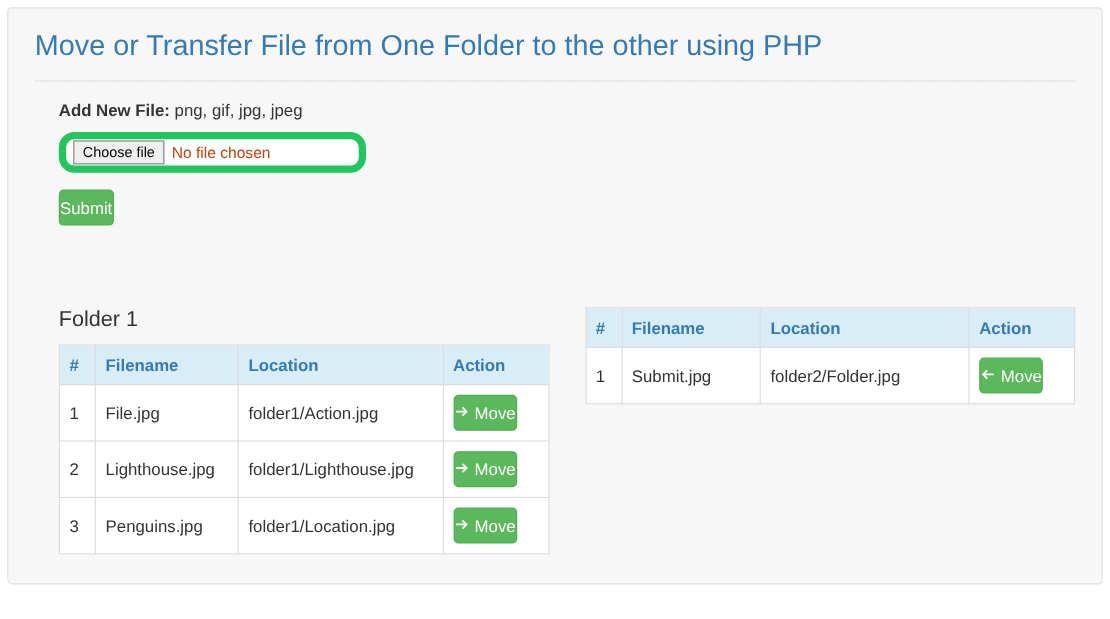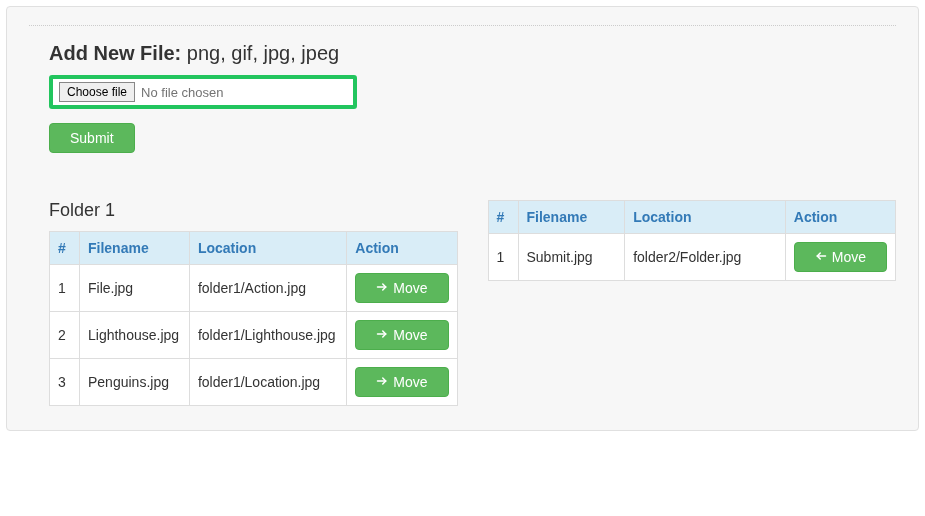--- a/index.html
+++ b/index.html
@@ -23,61 +23,61 @@
     font-size: 24px;
     font-weight: 400;
     margin: 0 0 14px 0;
   }
   .divider {
     border: none;
     border-top: 1px dotted #ccc;
     margin: 0 0 16px 0;
   }
   .form-area { padding-left: 20px; }
-  .add-label { font-size: 20px; margin-bottom: 10px; }
+  .add-label { font-size: 14px; margin-bottom: 10px; }
   .add-label b { font-weight: 700; }
   .file-input-wrap {
     display: flex;
     align-items: center;
-    border: 4px solid #22c55e;
-    border-radius: 3px;
+    border: 6px solid #22c55e;
+    border-radius: 13px;
     background: #fff;
-    width: 308px;
+    width: 256px;
     height: 34px;
     padding: 4px 6px;
     margin-bottom: 14px;
   }
   .choose-btn {
     font: 12px Arial, sans-serif;
     padding: 2px 7px;
     background: #efefef;
     border: 1px solid #888;
     cursor: pointer;
   }
   .file-status {
     margin-left: 6px;
-    color: #737373;
+    color: #c2410c;
     font-size: 13px;
   }
   .btn {
     display: inline-flex;
     align-items: center;
     gap: 5px;
     background: #5cb85c;
     color: #fff;
     border: 1px solid #4cae4c;
     border-radius: 4px;
-    padding: 6px 20px;
+    padding: 6px 0;
     font-size: 14px;
     cursor: pointer;
   }
   .folders-row {
     display: flex;
     gap: 30px;
-    margin-top: 47px;
+    margin-top: 68px;
     padding-left: 20px;
   }
   .folder-col { width: 410px; }
   .folder-title {
     font-size: 18px;
     font-weight: 400;
     color: #333;
     margin: 0 0 10px 0;
   }
   table {
@@ -103,20 +103,21 @@
     display: inline-block;
     width: 12px;
     height: 12px;
   }
 </style>
 </head>
 <body>
 
 <div class="panel">
 
+  <h1 class="page-title">Move or Transfer File from One Folder to the other using PHP</h1>
   <hr class="divider">
 
   <div class="form-area">
     <div class="add-label">
       <b>Add New File:</b><span> png, gif, jpg, jpeg</span>
     </div>
 
     <div class="file-input-wrap">
       <button class="choose-btn">Choose file</button>
       <span class="file-status">No file chosen</span>

